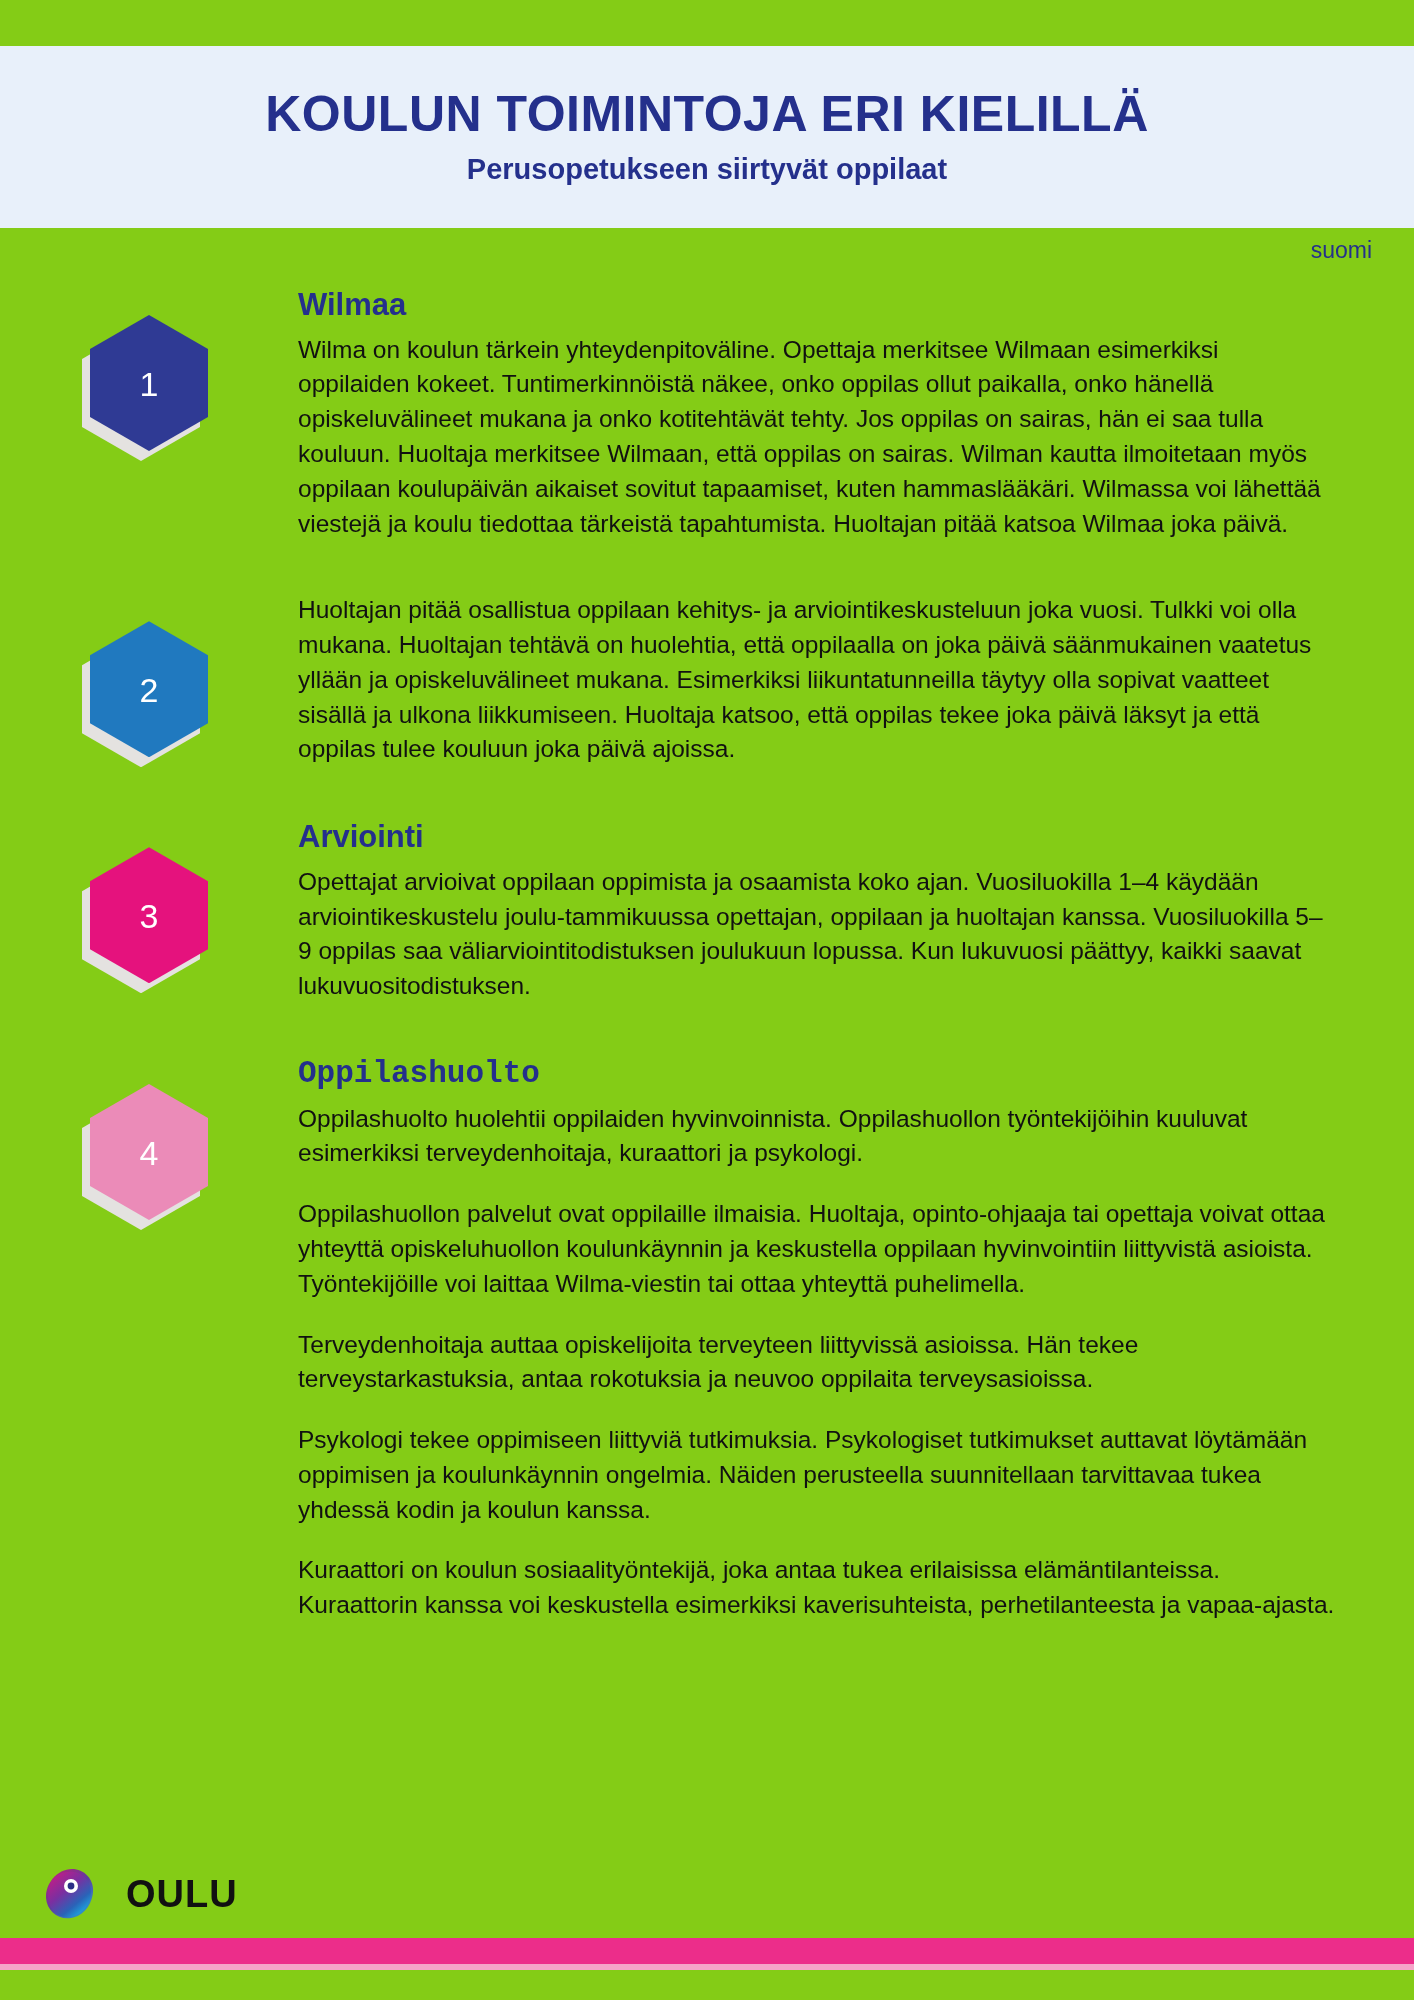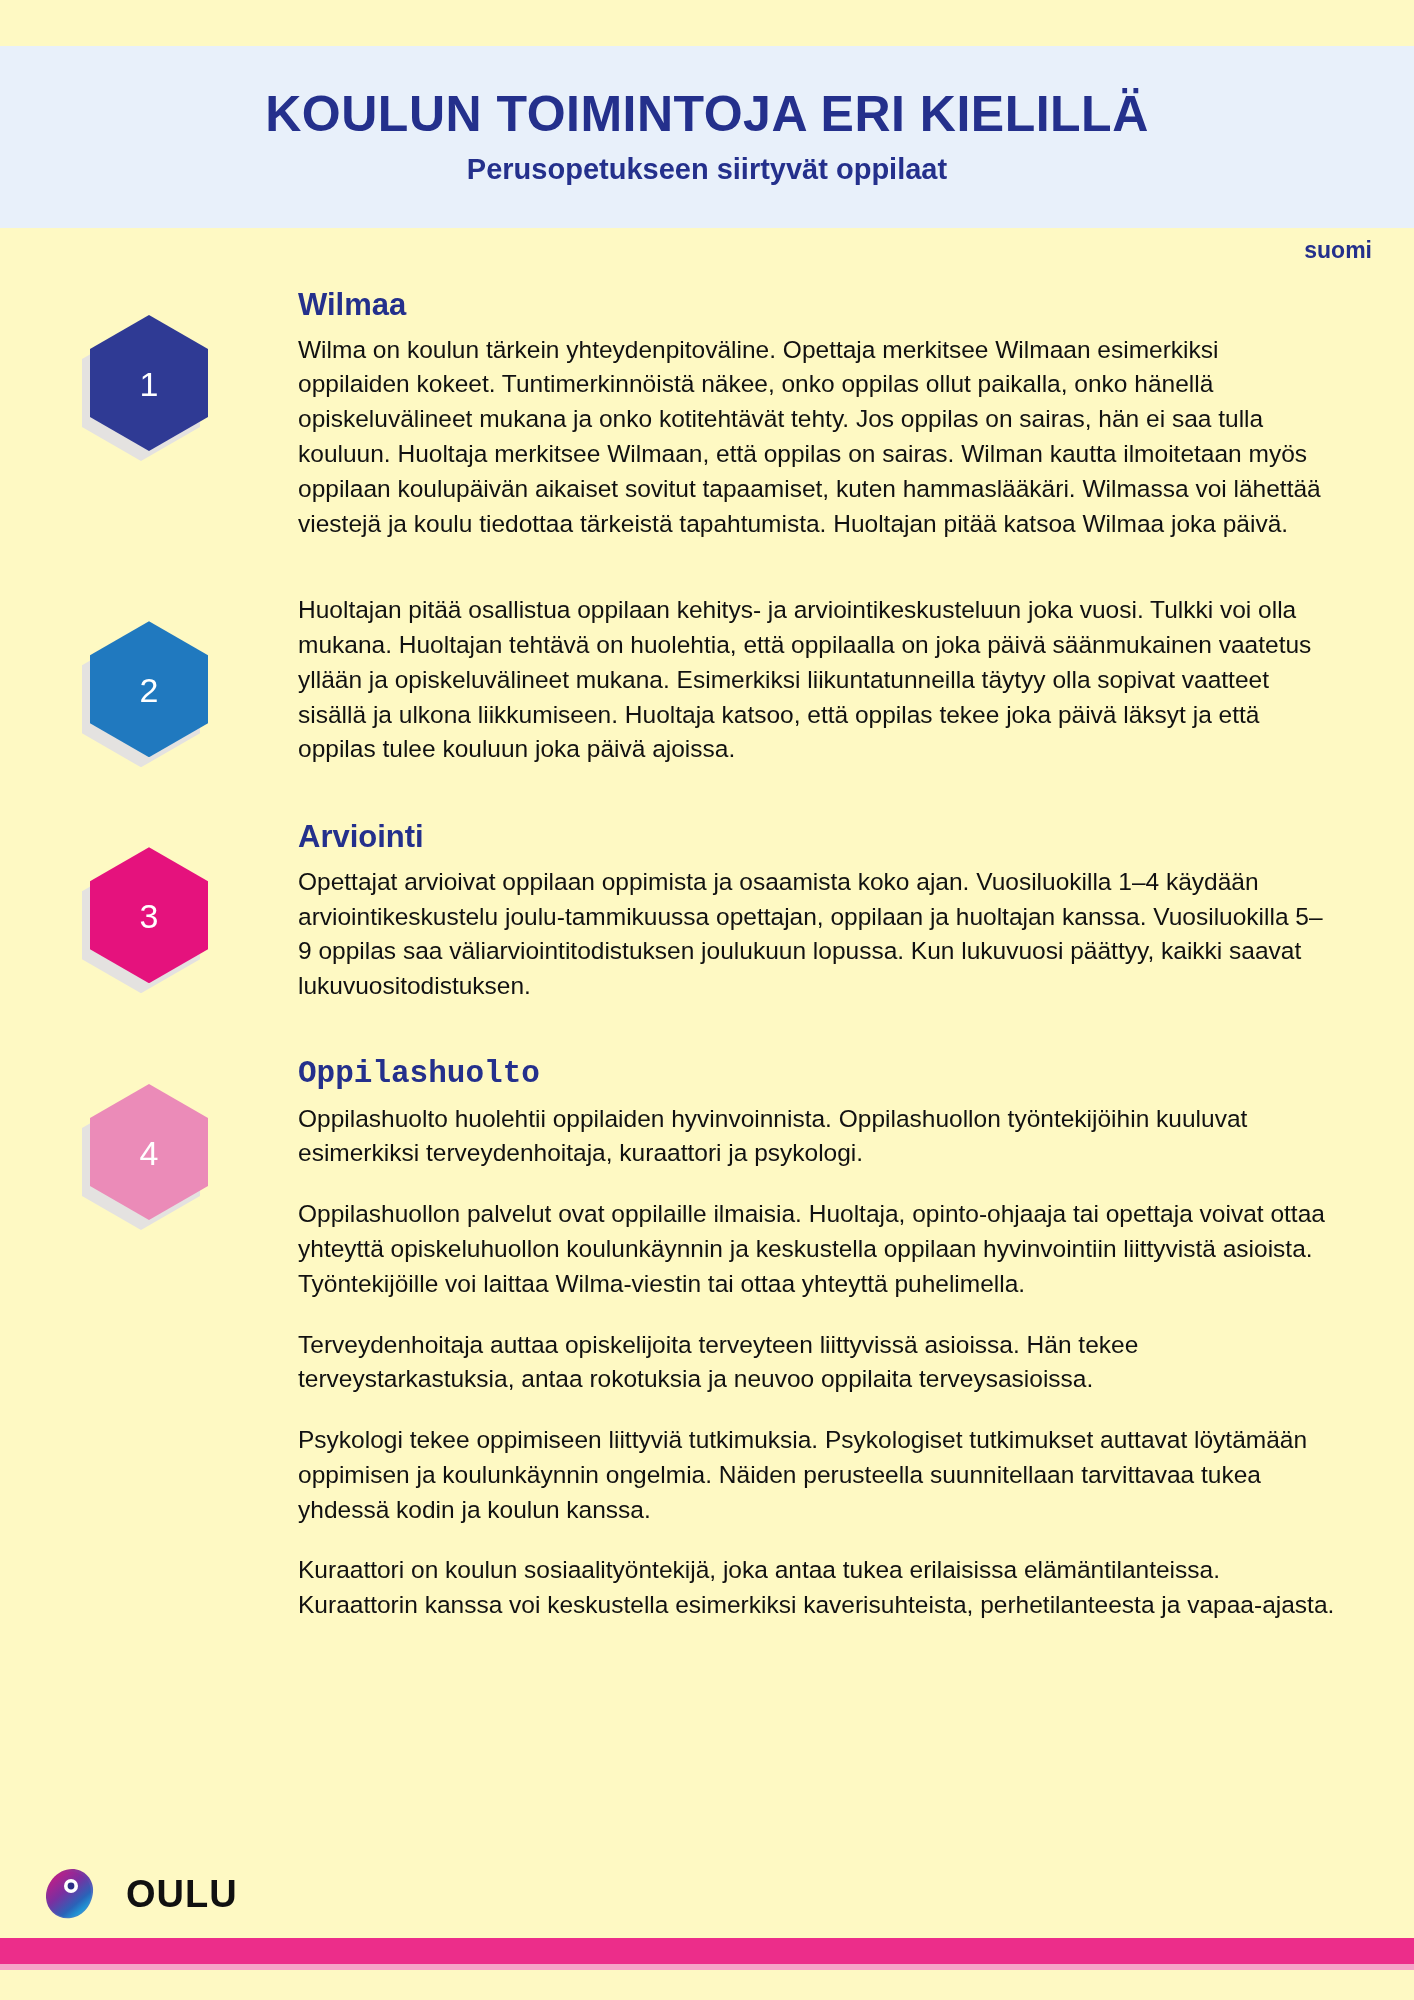--- a/index.html
+++ b/index.html
@@ -9,21 +9,21 @@
     height:2000px;
     background:#ffffff;
     font-family:"Liberation Sans", sans-serif;
     overflow:hidden;
   }
 
   .page {
     position:relative;
     width:1414px;
     height:2000px;
-    background:#fef9c3;
+    background:#84cc16;
   }
 
   
   .header-band {
     position:absolute;
     left:0; top:46px;
     width:1414px; height:182px;
     background:#e8f0fa;
     display:flex;
     flex-direction:column;
@@ -46,21 +46,21 @@
     color:#24308c;
     text-align:left;
     white-space:nowrap;
   }
 
   
   .lang-label {
     position:absolute;
     right:42px; top:237px;
     font-size:23px;
-    font-weight:bold;
+    font-weight:normal;
     color:#24308c;
   }
 
   
   .sections {
     position:absolute;
     left:0; top:287px;
     width:1414px;
   }
 

